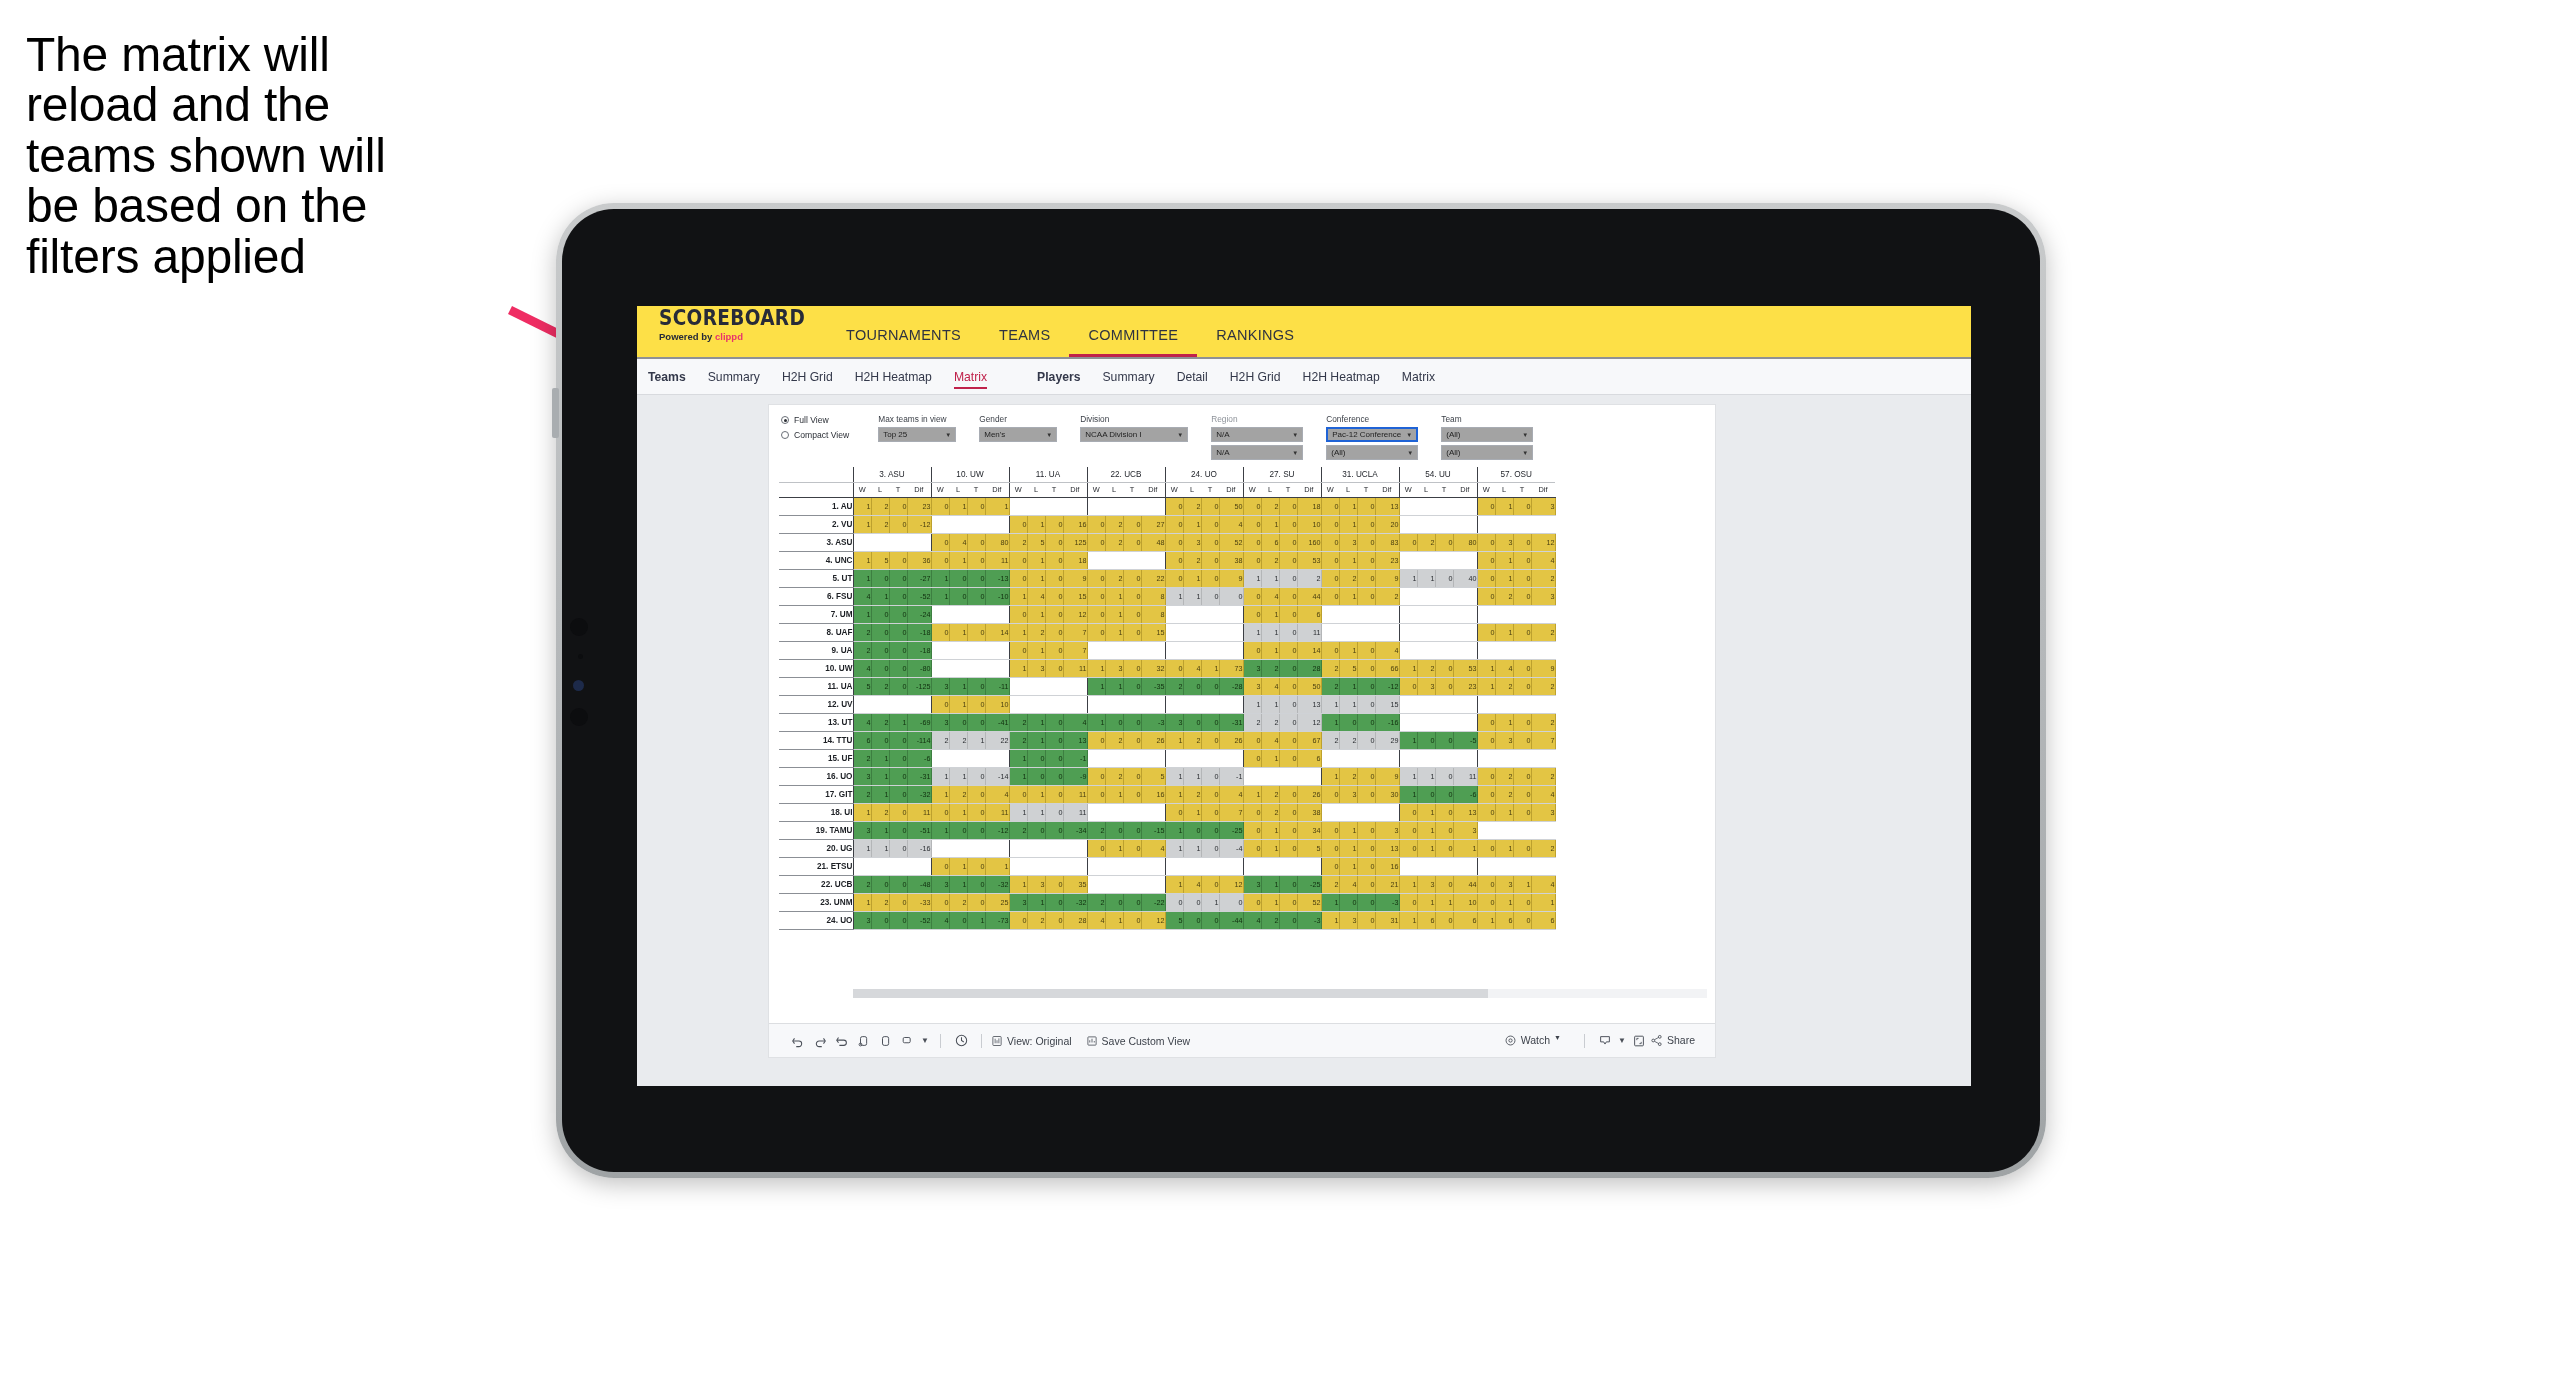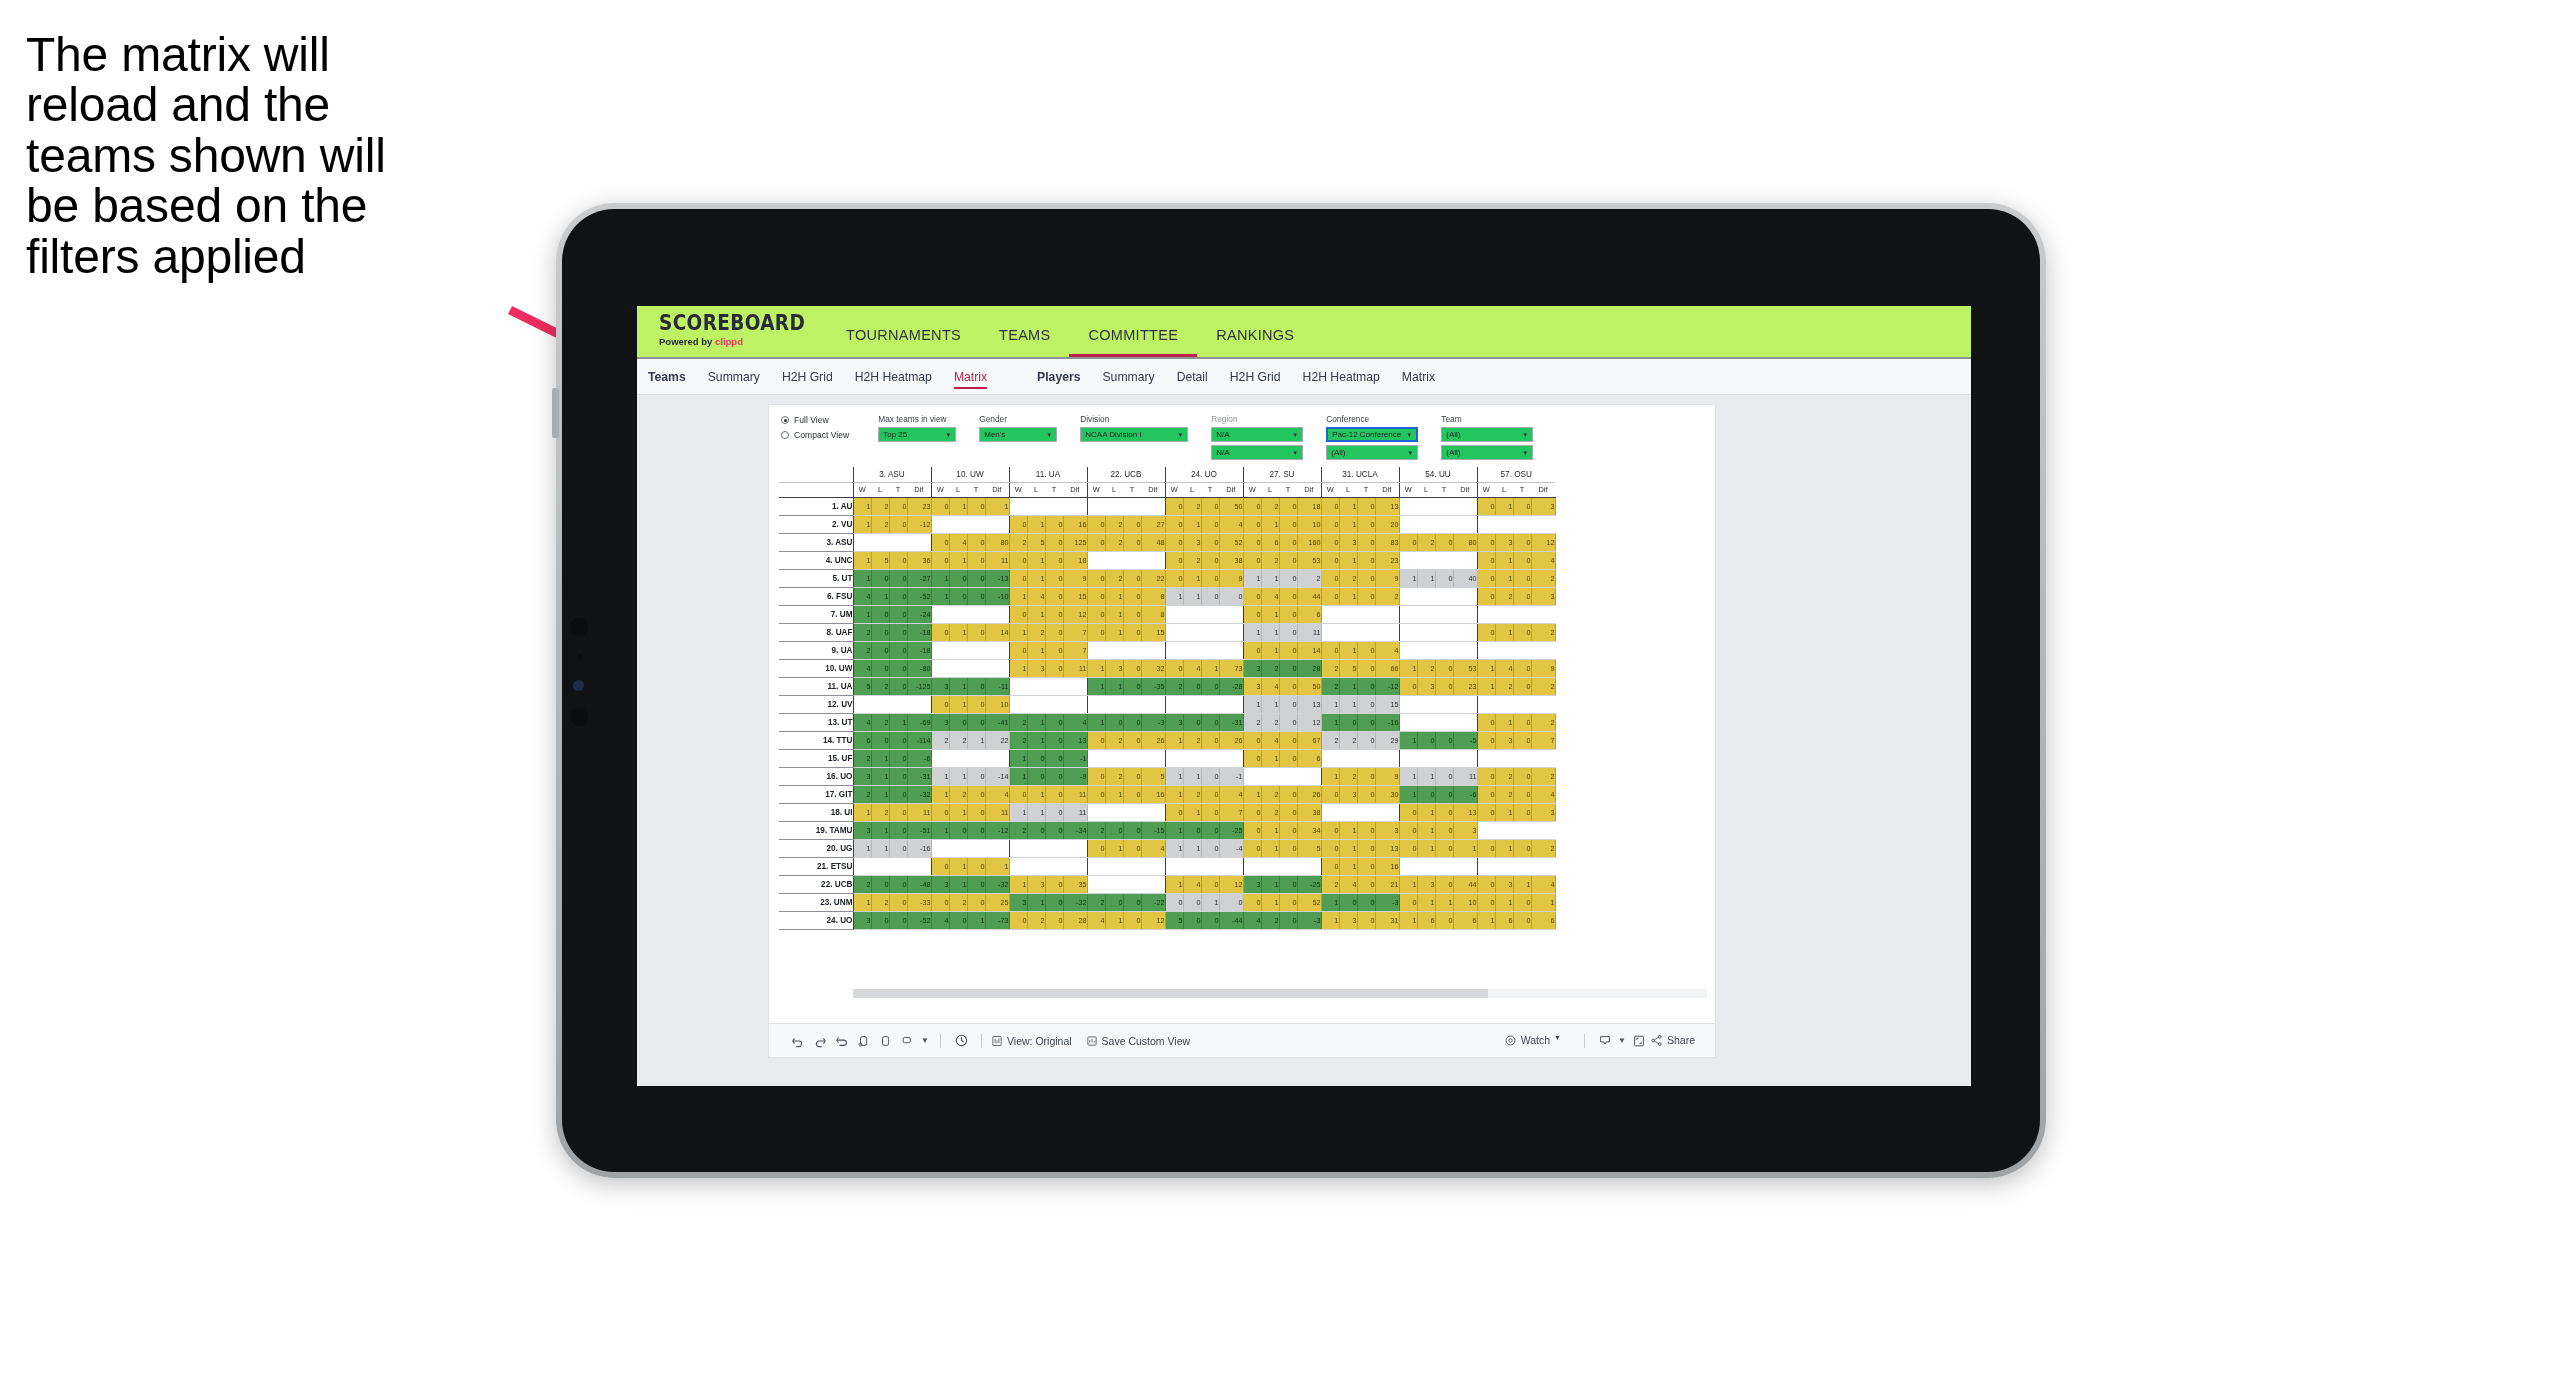--- a/index.html
+++ b/index.html
@@ -48,23 +48,23 @@
     background: #e9ebee;
     overflow: hidden;
   }
   .cam-dot { position:absolute; border-radius:50%; background:#111; }
   .btn-side { position:absolute; background:#a9adb0; border-radius:2px; }
 
   
   .app-header {
     position: relative;
     height: 53px;
-    background: #bef264;
+    background: #fde047;
     border-bottom: 2px solid #8e9195;
-    display: flex; align-items: center;
+    display: flex; align-items: flex-start;
   }
   .brand { width: 190px; padding-left: 22px; padding-bottom: 6px; }
   .brand-title {
     font-size: 21px; font-weight: 800; color: #272b38;
     letter-spacing: 0.4px; font-family: "DejaVu Sans", sans-serif;
     transform: scaleX(0.88); transform-origin: left;
   }
   .brand-sub { font-size: 9.5px; color:#272b38; font-weight:700; margin-top:1px; }
   .brand-sub em { color:#e8336d; font-style:normal; font-weight:700; }
   .navtabs { display:flex; align-items:flex-end; gap:0px; height:100%; }
@@ -118,21 +118,21 @@
     padding: 9px 10px 0 12px;
     display:flex; align-items:flex-start; gap: 15px;
     font-size: 8.6px; color:#2b2f36;
   }
   .fgroup { margin-right: 8px; }
   .flabel { font-size: 8.3px; color:#3a3f47; margin-bottom: 3px; white-space:nowrap; }
   .flabel.muted { color:#8d9299; }
   .fselect {
     position:relative;
     width: 92px; height: 15px;
-    background:#22c55e; border:1px solid #a8acb3;
+    background:#a3a3a3; border:1px solid #a8acb3;
     font-size:8px; color:#222;
     display:flex; align-items:center; padding-left:4px;
     margin-bottom: 3px;
     cursor:pointer;
   }
   .fselect.w-sm { width: 78px; }
   .fselect.w-md { width: 108px; }
   .fselect.sel { border:2px solid #1f63d6; }
   .fselect .caret {
     position:absolute; right:4px; top:50%; transform:translateY(-50%);

